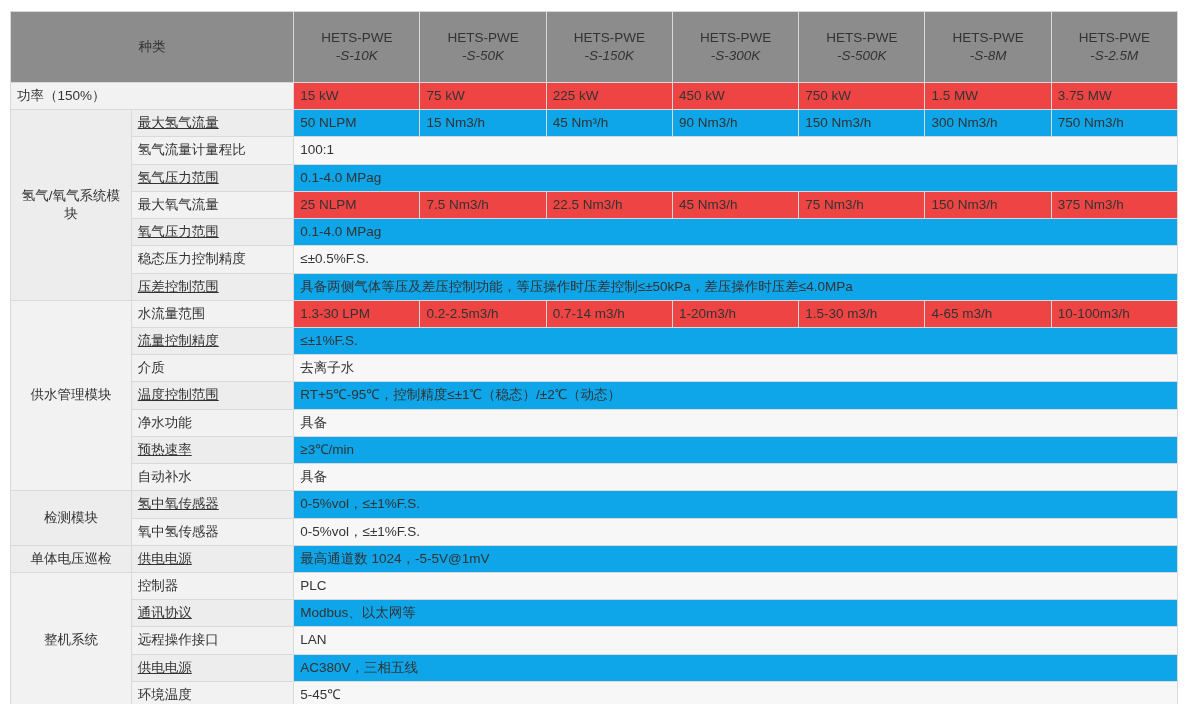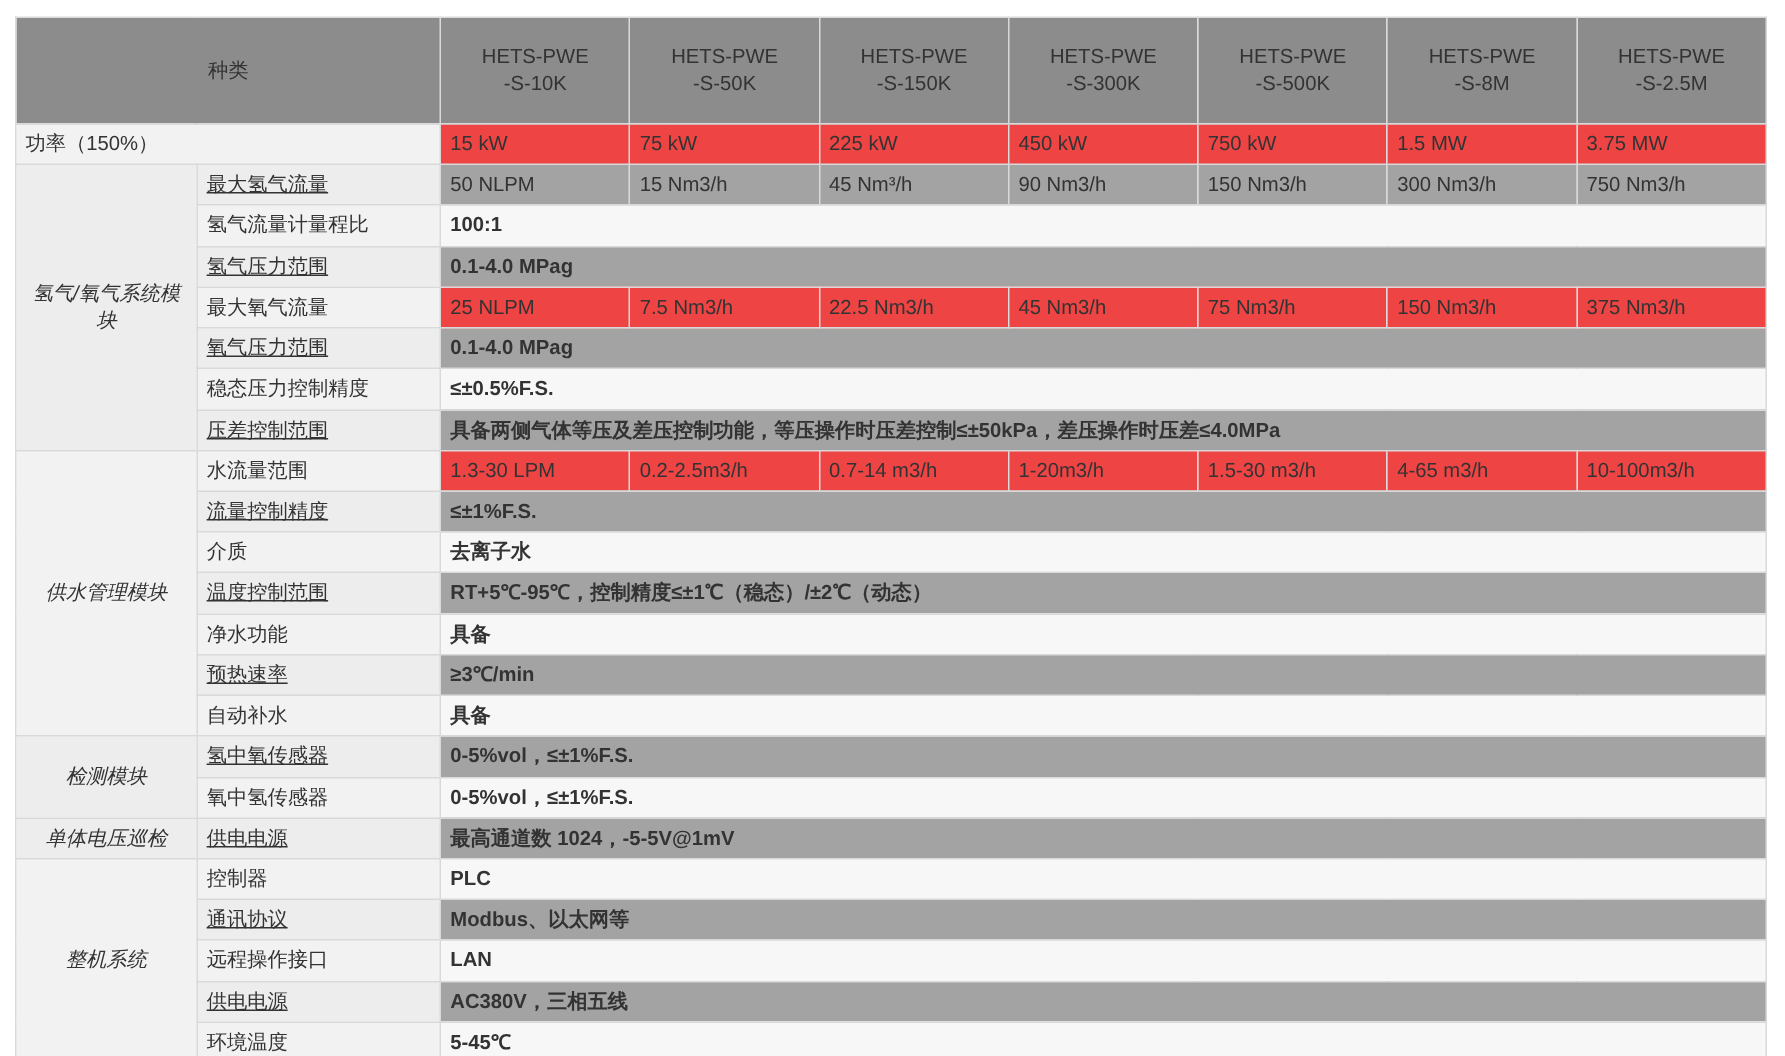--- a/index.html
+++ b/index.html
@@ -40,48 +40,46 @@
     background: #8c8c8c;
     color: #ffffff;
     font-weight: bold;
     font-size: 13.5px;
     text-align: center;
     height: 62px;
     border: 1px solid #b3b3b3;
     padding: 3px 4px;
   }
   thead th .l1 { display: block; }
-  thead th .l2 { display: block; }
+  thead th .l2 { display: block; font-style: italic; }
 
   
   col.c-group { width: 110px; }
   col.c-item  { width: 148px; }
   col.c-val   { width: 115px; }
 
   
   td.group {
     text-align: center;
     background: #f2f2f2;
     font-size: 13.5px;
-    font-style: italic;
   }
   td.item {
     background: #f2f2f2;
     padding-left: 10px;
   }
   td.val {
     background: #ef4444;
     padding-left: 8px;
   }
   td.val.span {
     background: #f7f7f7;
-    font-weight: bold;
   }
   tr.alt td.item { background: #ededed; text-decoration: underline; }
-  tr.alt td.val  { background: #a3a3a3; }
+  tr.alt td.val  { background: #0ea5e9; }
   tr.alt td.group{ background: #ededed; }
 </style>
 </head>
 <body>
 
 <div class="sheet">
   <table class="spec">
     <colgroup>
       <col class="c-group">
       <col class="c-item">

